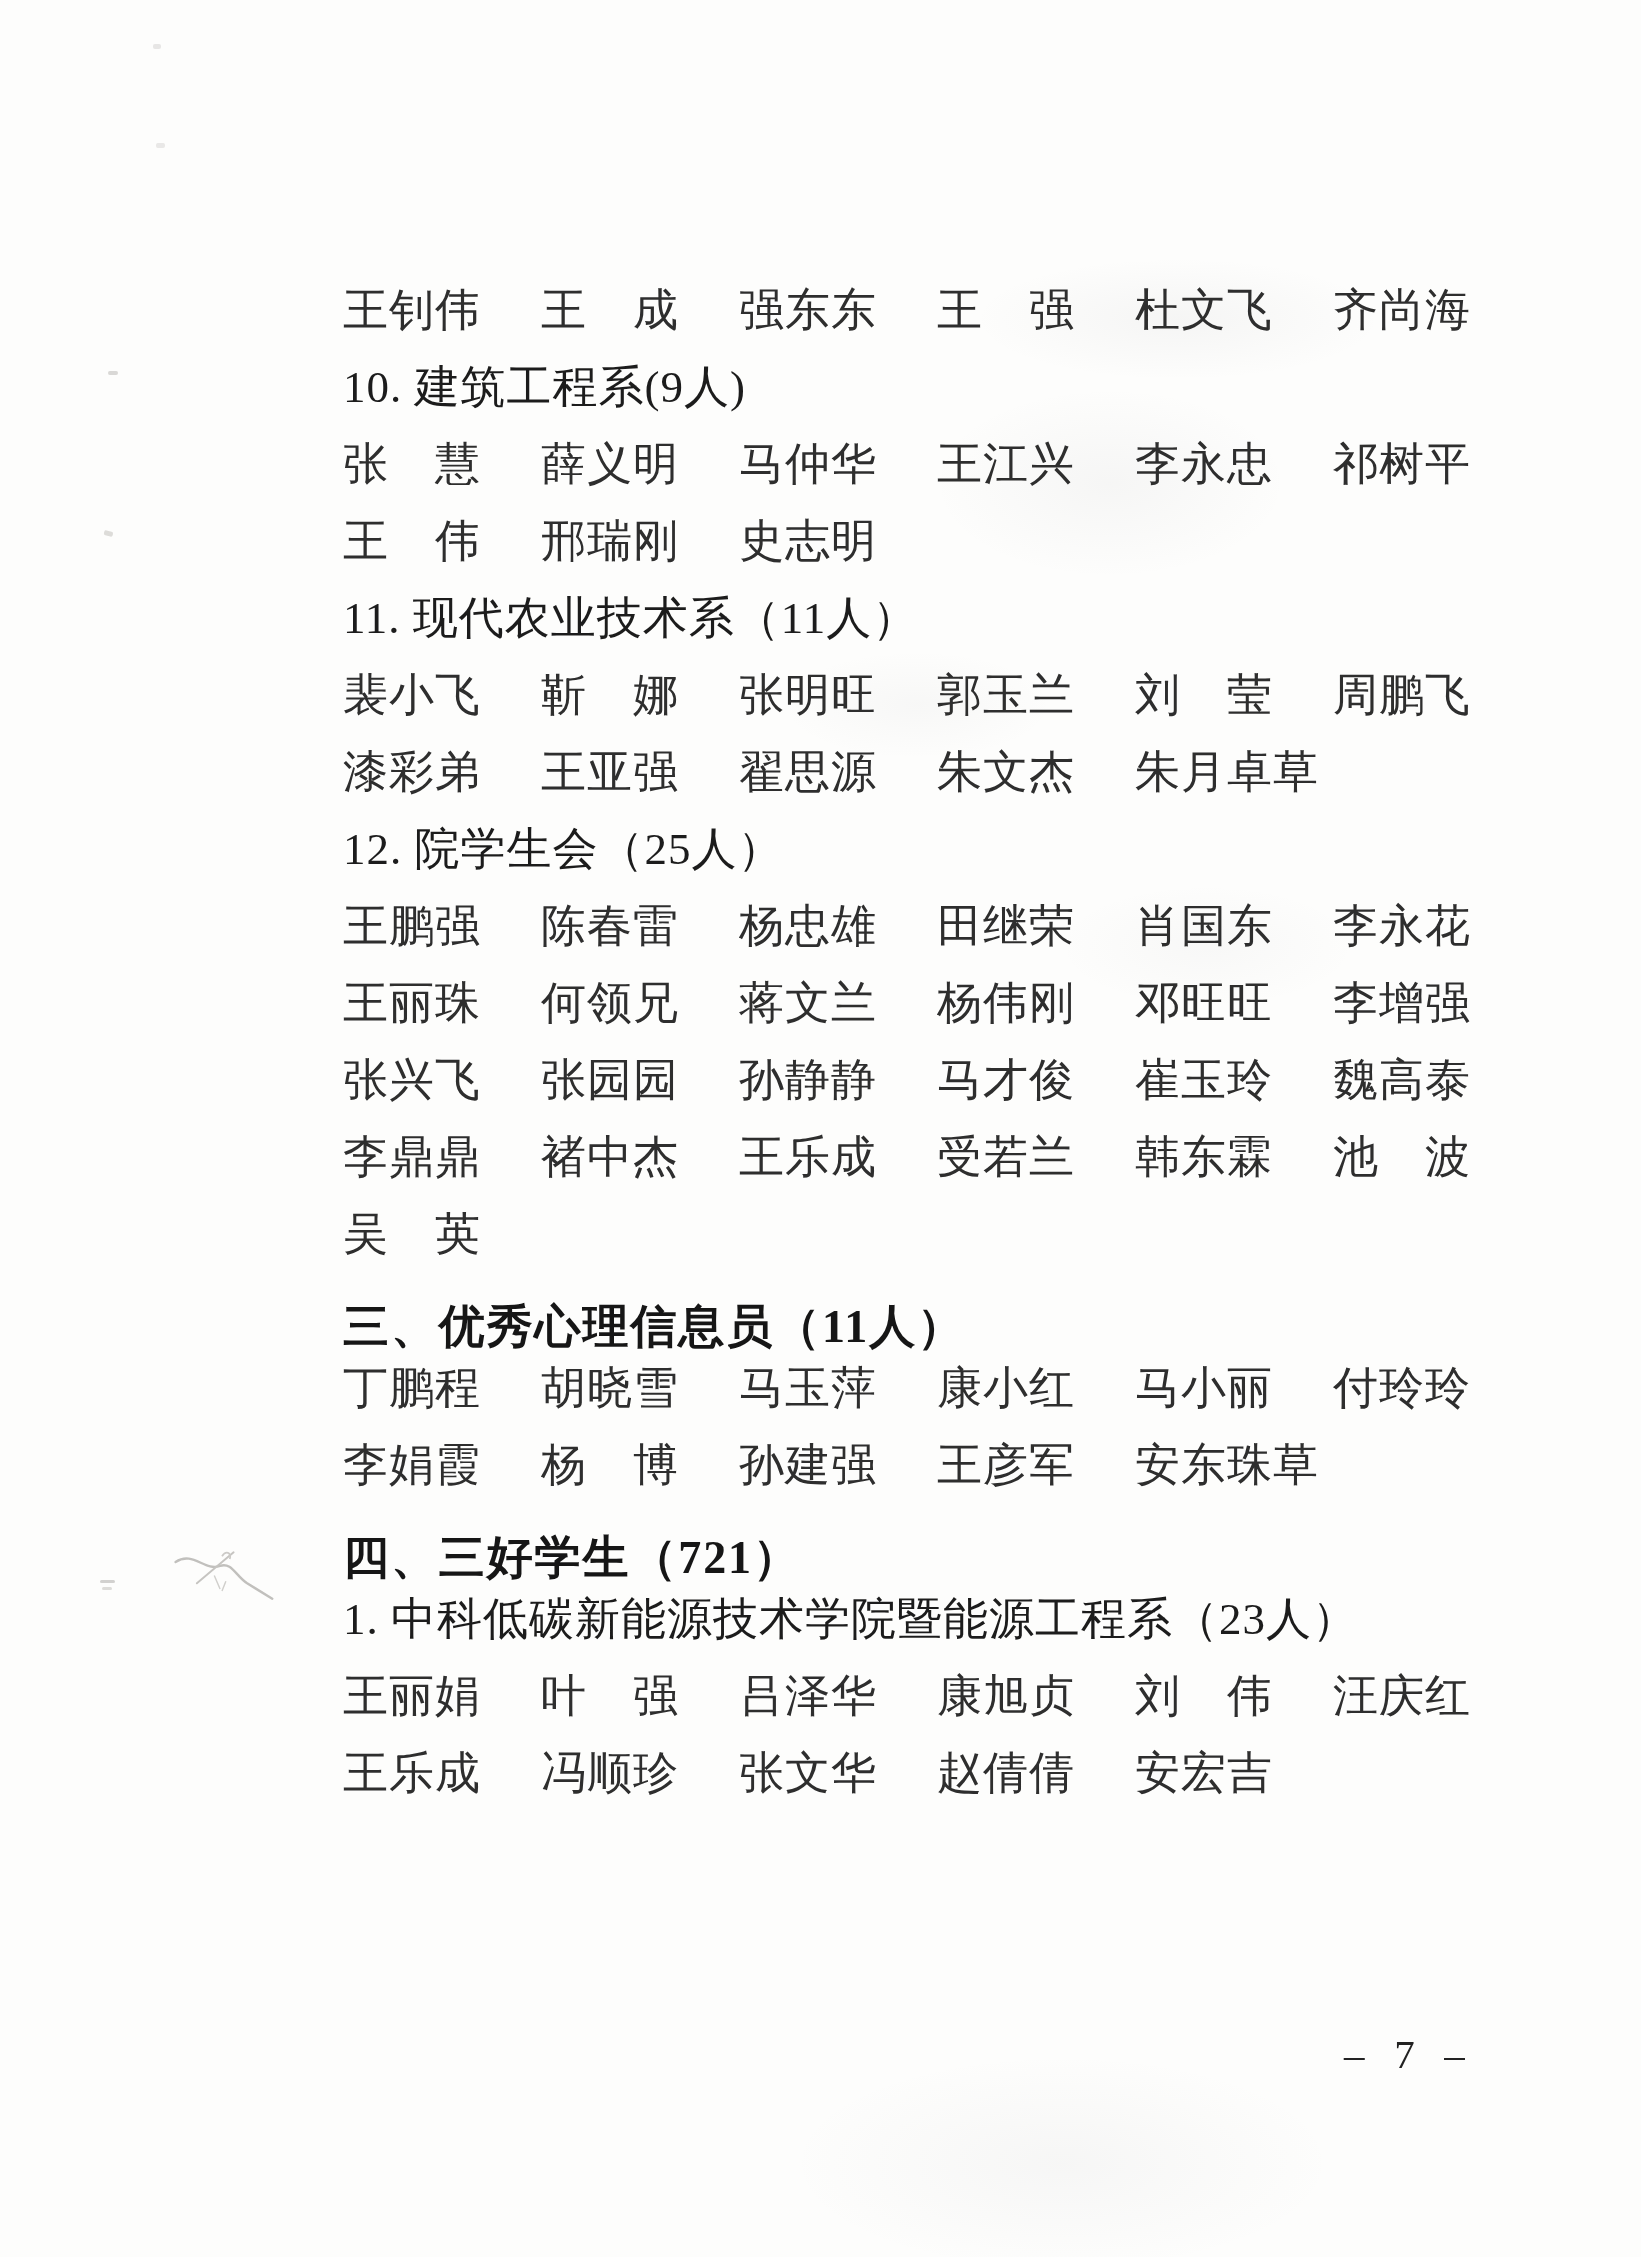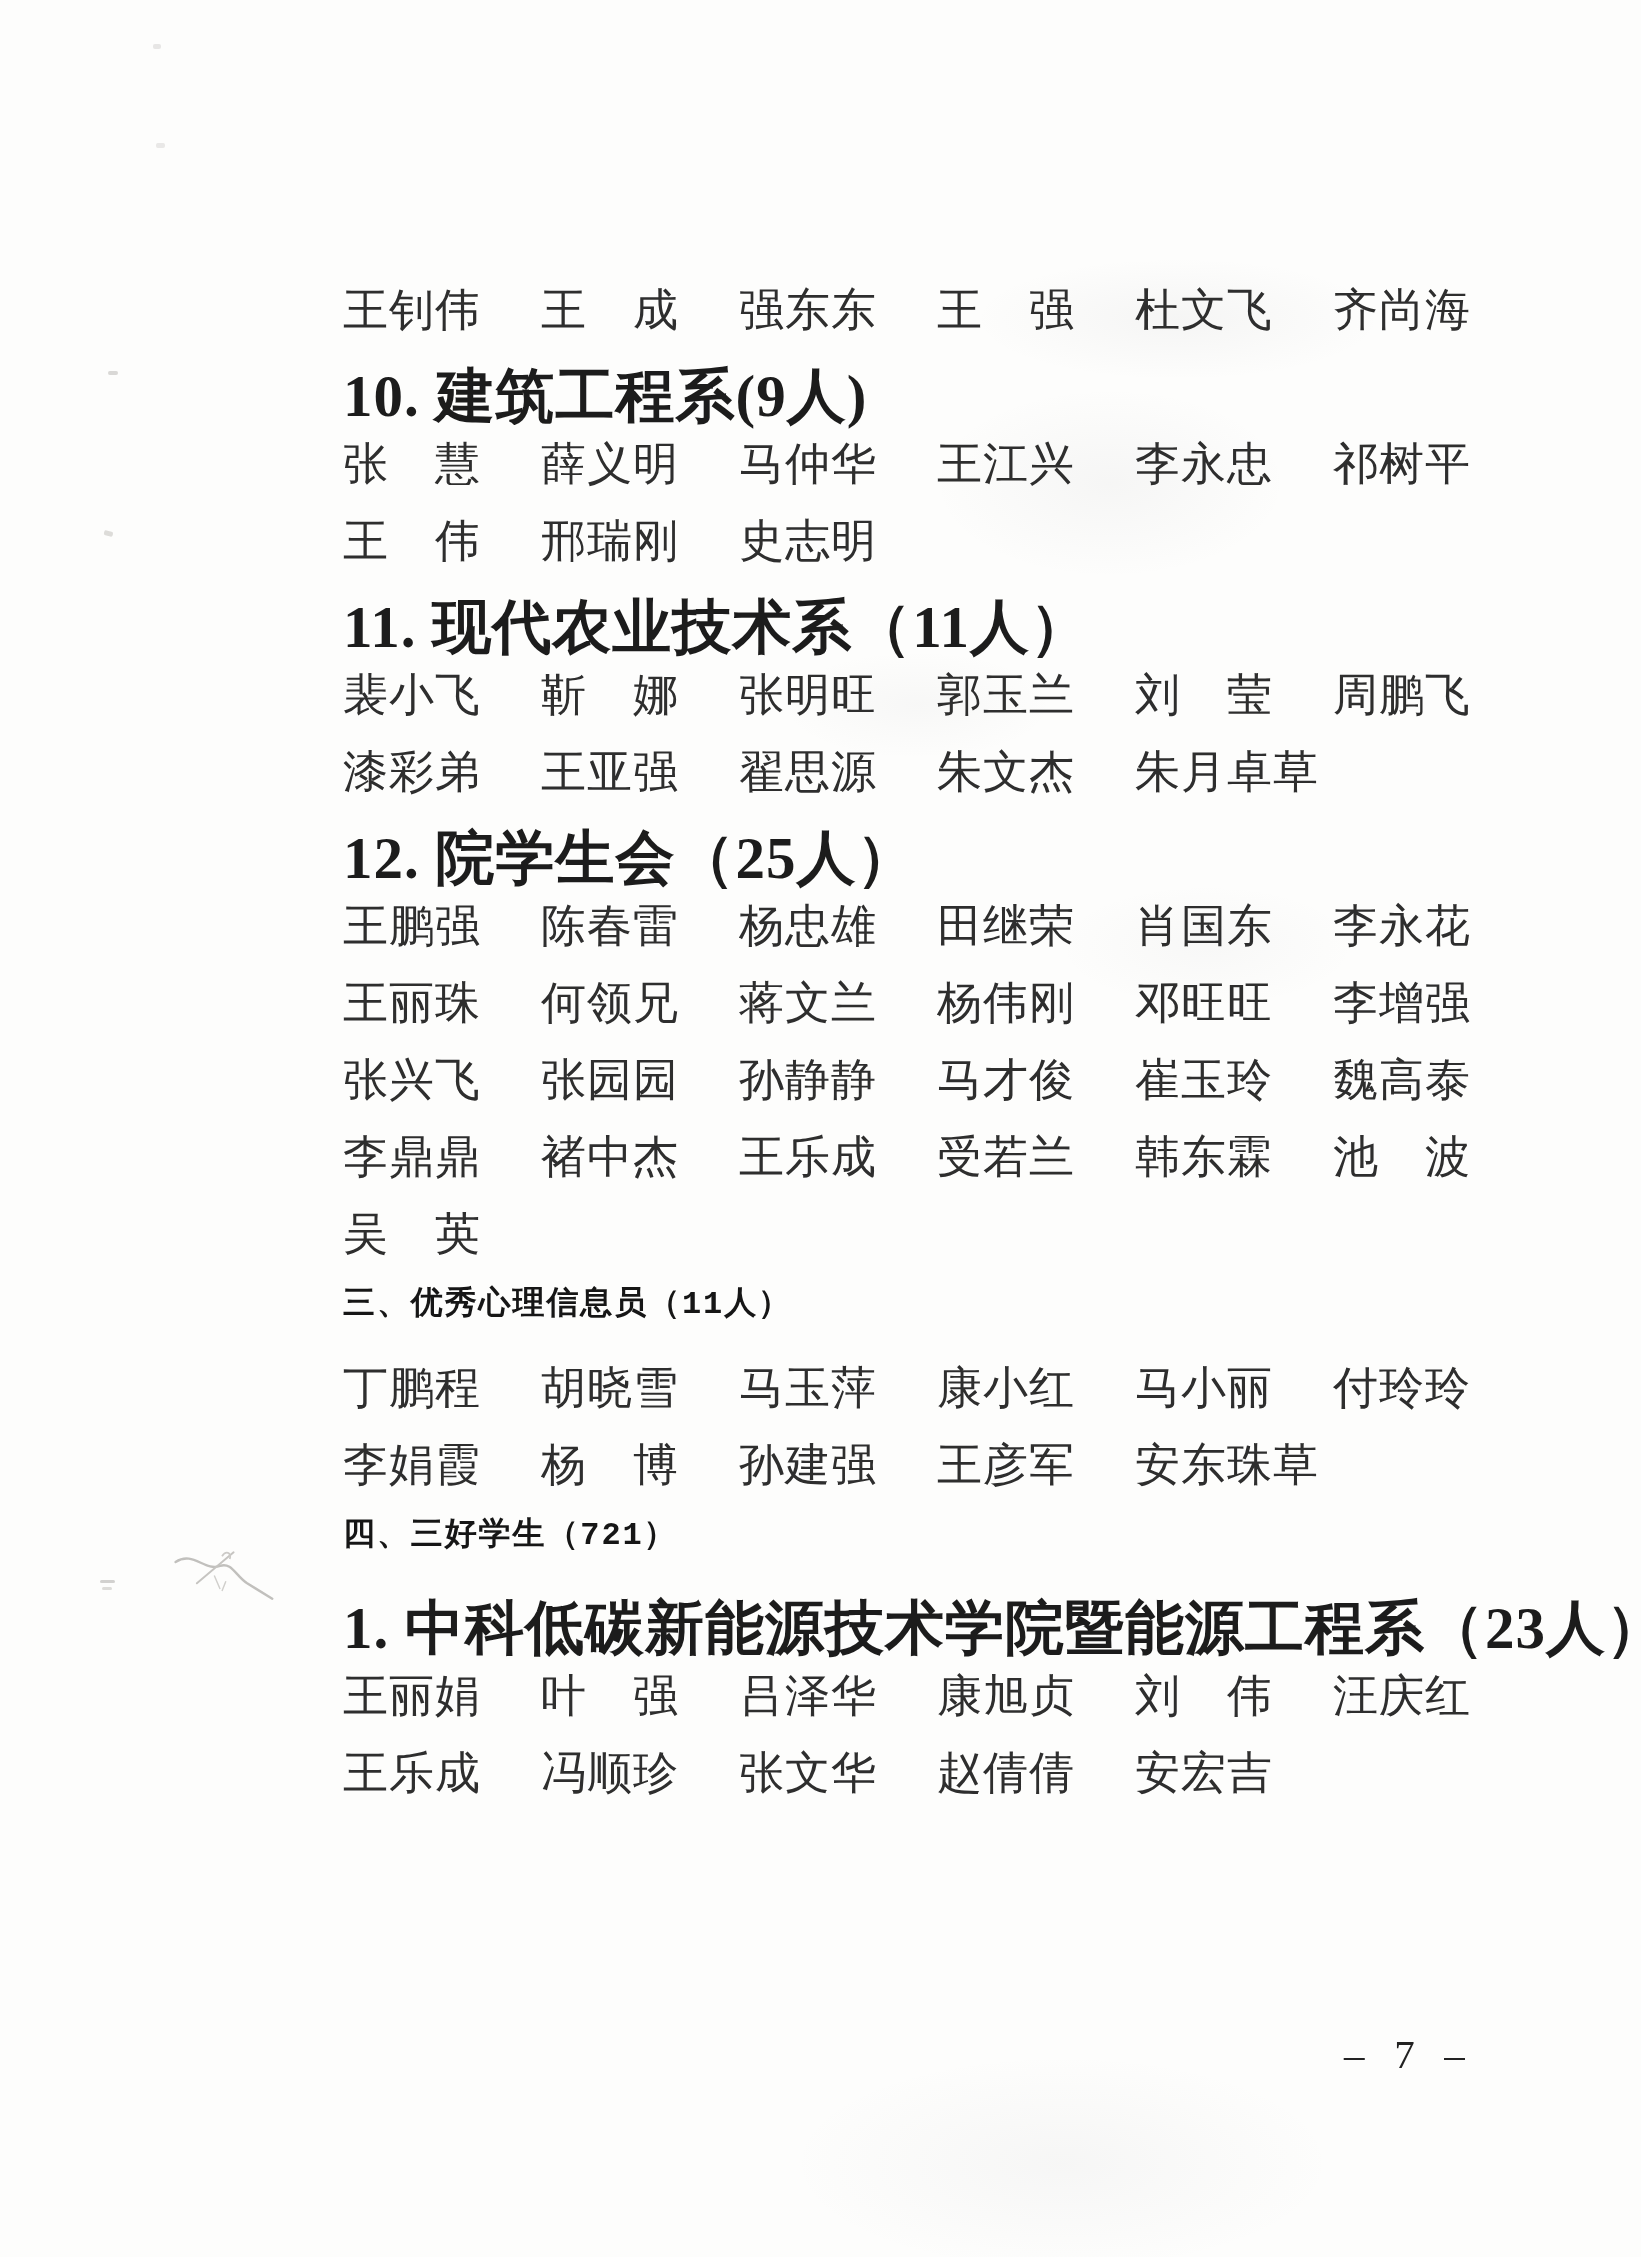--- a/index.html
+++ b/index.html
@@ -33,31 +33,32 @@
     white-space:nowrap;
   }
   .line.names .name{
     flex:0 0 auto;
     width:198px;
     font-size:45px;
     color:#2e2e2e;
     letter-spacing:1px;
   }
   .line.subheader span{
-    font-size:59px;
-    font-weight:bold;
+    font-size:45px;
+    font-weight:normal;
     color:#1c1c1c;
     letter-spacing:1px;
   }
   .line.section span{
-    font-family:Liberation Mono, monospace;
-    font-size:32px;
+    font-family:Liberation Serif, serif;
+    font-size:46px;
     font-weight:bold;
     color:#161616;
     letter-spacing:1.9px;
+    margin-top:15px;
   }
   .page-number{
     position:absolute;
     left:1344px; top:2030px;
     font-size:41px;
     color:#222;
     letter-spacing:9.7px;
     font-family:"Liberation Serif", serif;
   }
   

